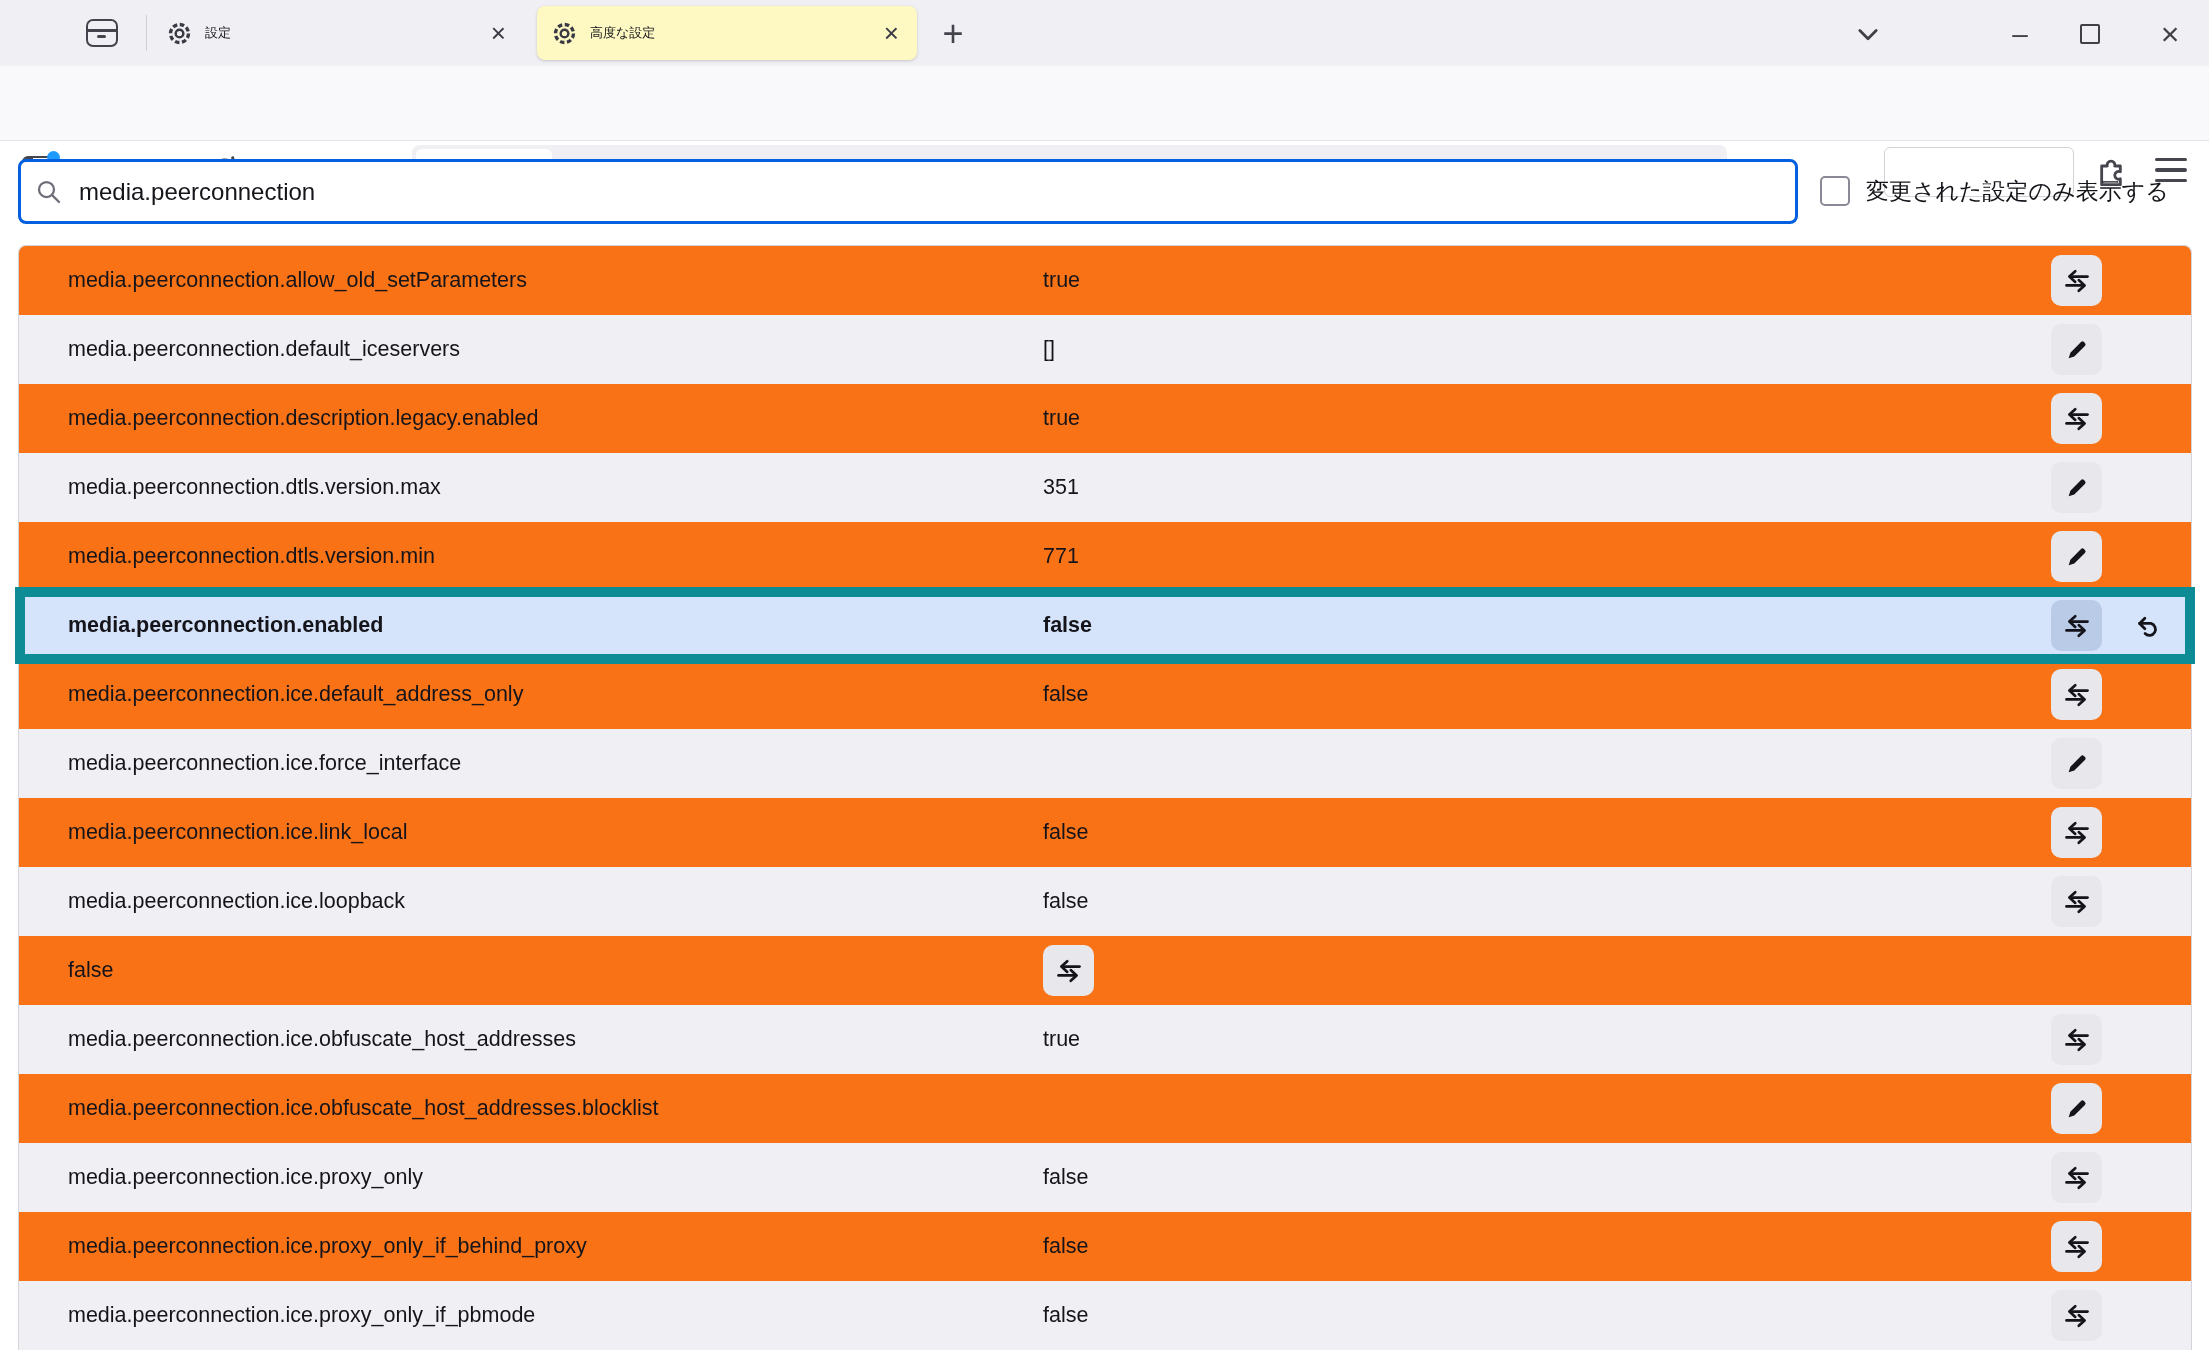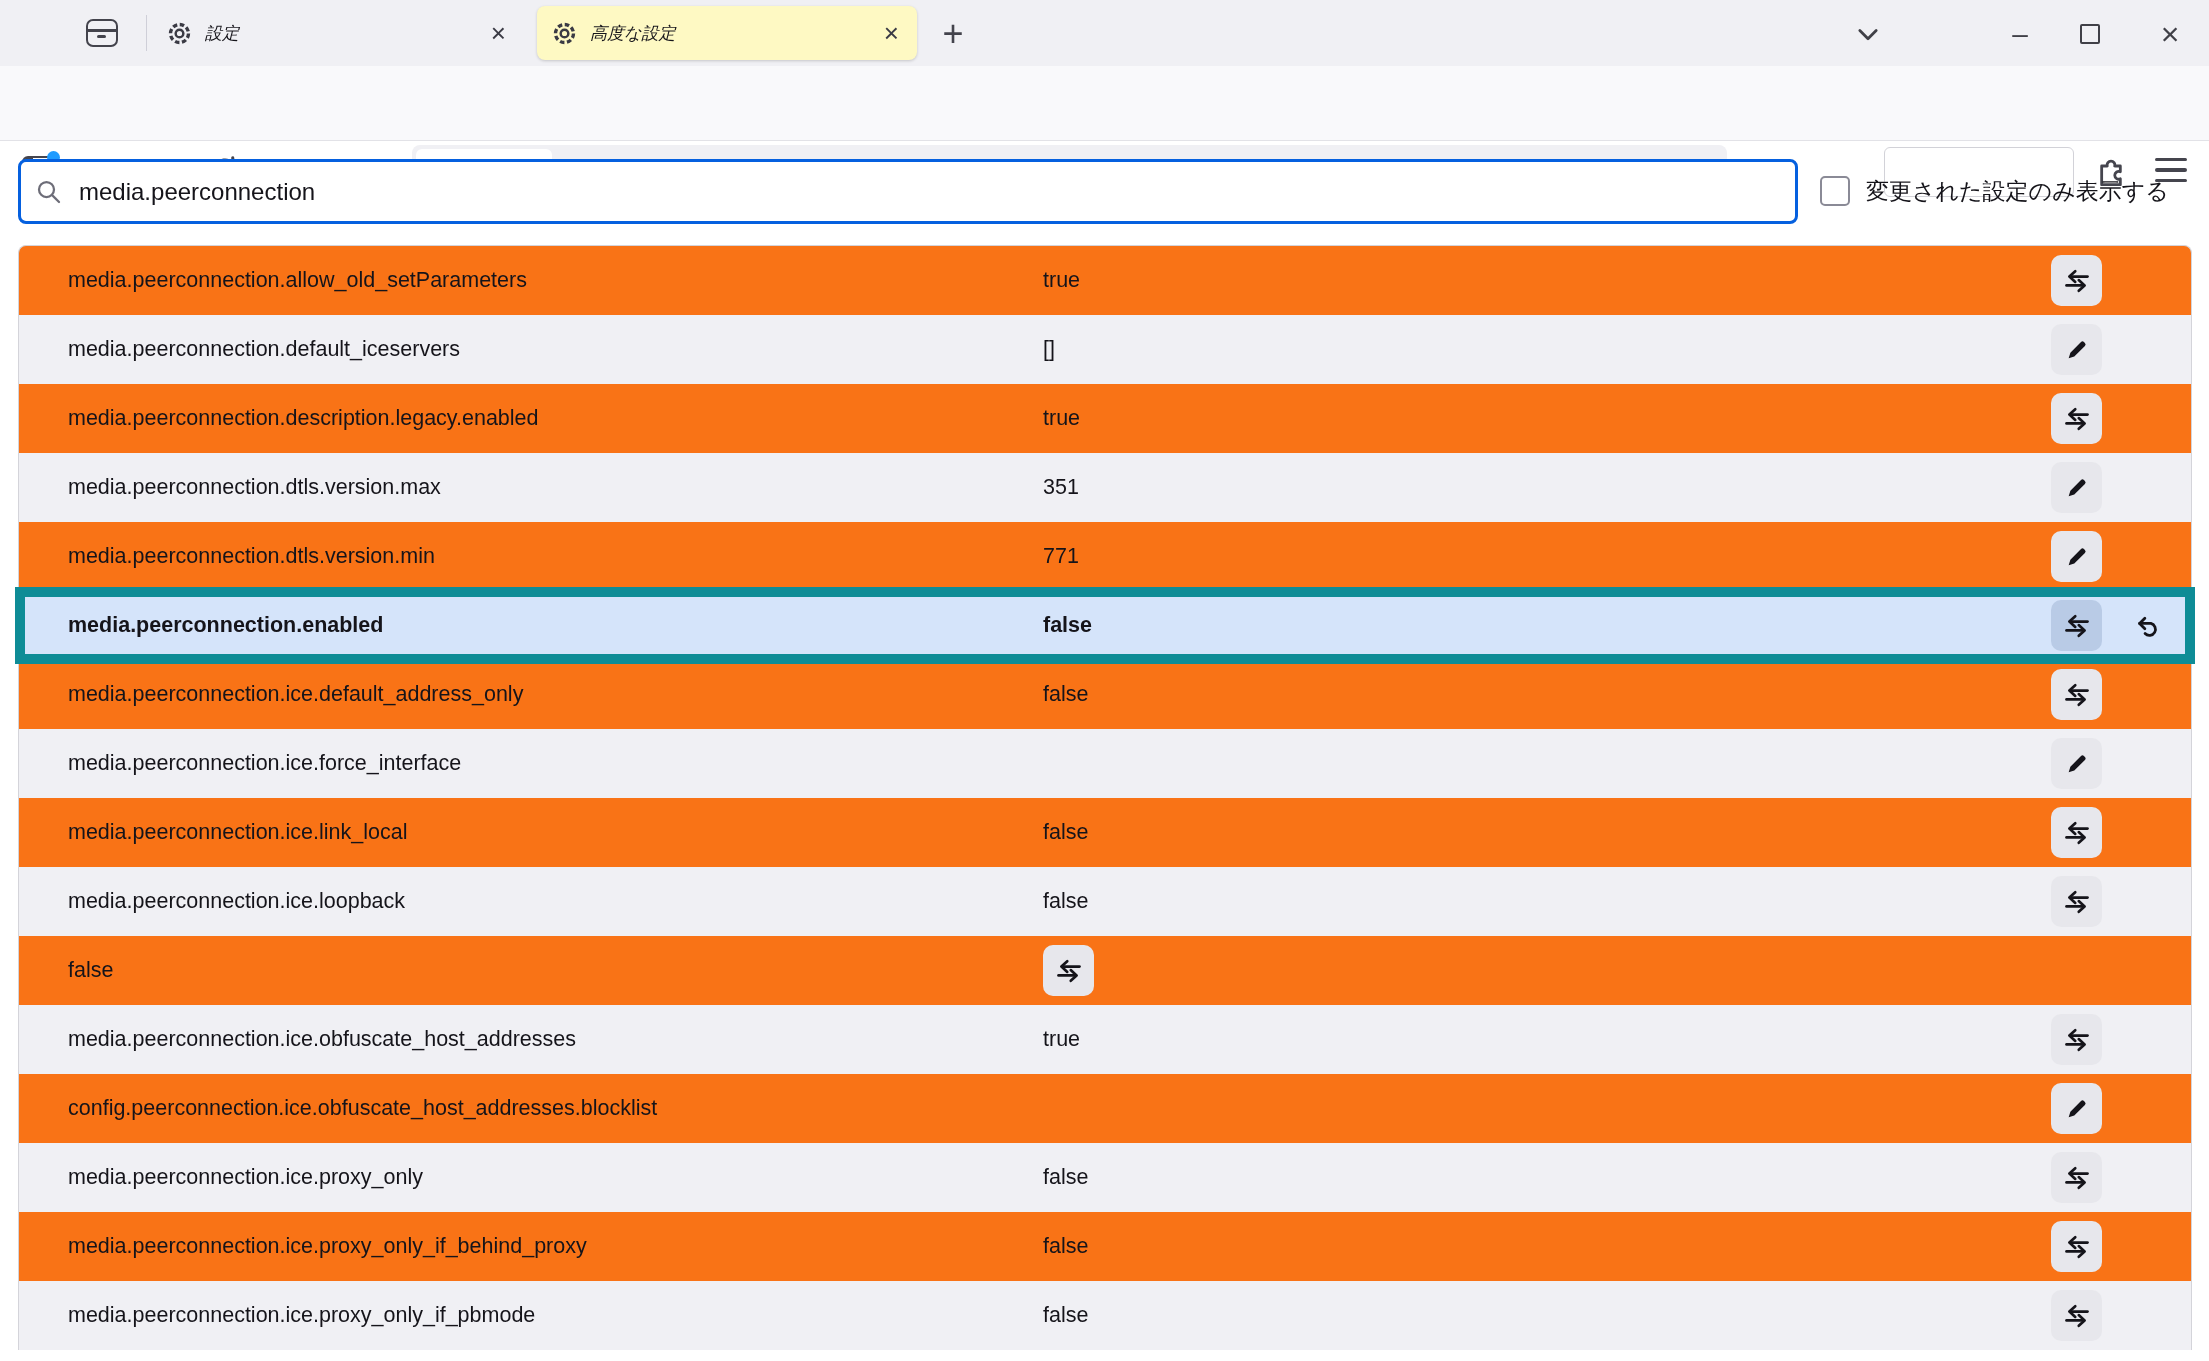--- a/index.html
+++ b/index.html
@@ -10,21 +10,21 @@
   
   .tabstrip { position:absolute; left:0; top:0; width:2209px; height:66px; background:#f0f0f4; }
   .fxview-btn { position:absolute; left:80px; top:11px; width:44px; height:44px; border:none; background:transparent; cursor:pointer; }
   .fxview-icon { position:absolute; left:6px; top:8px; width:32px; height:28px; border:2.5px solid #43434c; border-radius:7px; }
   .fxview-icon::before { content:""; position:absolute; left:0; right:0; top:8px; height:2.5px; background:#43434c; }
   .fxview-icon::after { content:""; position:absolute; left:9px; top:14px; width:9px; height:2.5px; background:#43434c; border-radius:2px; }
   .tab-sep { position:absolute; left:146px; top:15px; width:1px; height:36px; background:#cfcfd8; }
   .tab { position:absolute; top:6px; height:54px; display:flex; align-items:center; padding:0 14px; border-radius:8px; cursor:pointer; }
   .tab-1 { left:152px; width:372px; }
   .tab-2 { left:537px; width:380px; background:#fef9c3; box-shadow:0 1px 3px rgba(0,0,0,.18); }
-  .tab-label { font-size:17px; margin-left:12px; flex:1; white-space:nowrap; overflow:hidden;font-style:italic; }
+  .tab-label { font-size:13px; margin-left:12px; flex:1; white-space:nowrap; overflow:hidden; }
   .tab-close { border:none; background:transparent; font-size:26px; line-height:26px; color:#3a3a44; cursor:pointer; padding:0 4px; font-weight:400; }
   .newtab-btn { position:absolute; left:934px; top:15px; width:38px; height:38px; border:none; background:transparent; font-size:36px; font-weight:300; color:#43434c; line-height:36px; cursor:pointer; }
   .tabctl { position:absolute; top:14px; width:44px; height:40px; border:none; background:transparent; cursor:pointer; display:flex; align-items:center; justify-content:center; color:#404047; }
   .ctl-chevron { left:1846px; }
   .ctl-min { left:1998px; font-size:28px; }
   .ctl-max { left:2068px; }
   .max-box { width:20px; height:20px; border:2.5px solid #404047; border-radius:2px; display:block; }
   .ctl-close { left:2148px; font-size:32px; font-weight:300; }
 
   
@@ -343,21 +343,21 @@
                 <path d="M21 8.2H6"></path>
                 <path d="M10.5 3.6L5.5 8.2l5 4.6"></path>
                 <path d="M3 15.8h15"></path>
                 <path d="M13.5 11.2l5 4.6-5 4.6"></path>
               </g>
             </svg>
           </button>
         </div>
       </div>
       <div class="row">
-        <div class="cell name">config.peerconnection.ice.obfuscate_host_addresses.blocklist</div>
+        <div class="cell name">media.peerconnection.ice.obfuscate_host_addresses.blocklist</div>
         <div class="cell value"></div>
         <div class="cell actions">
           <button class="action-btn">
             <svg width="26" height="26" viewBox="0 0 24 24">
               <path d="M4.3 19.7l1.6-5.2 9.8-9.8a1.9 1.9 0 0 1 2.7 0l.9.9a1.9 1.9 0 0 1 0 2.7l-9.8 9.8-5.2 1.6z" fill="#15141a"></path>
             </svg>
           </button>
         </div>
       </div>
       <div class="row">

